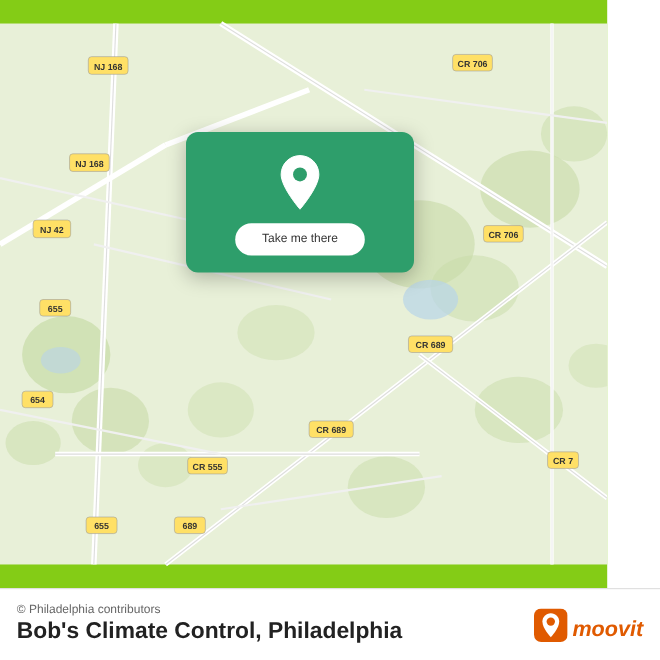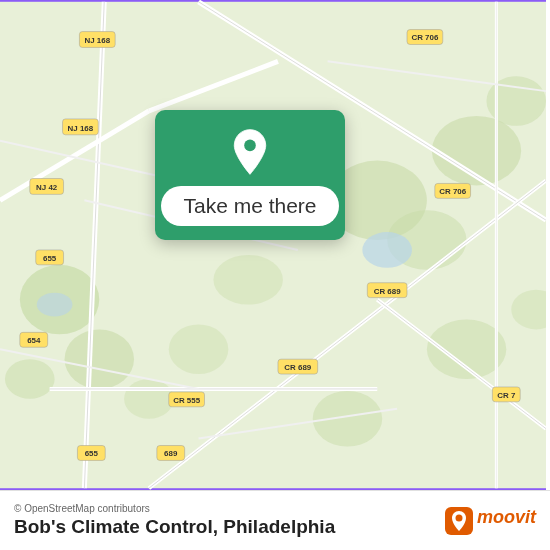--- a/index.html
+++ b/index.html
@@ -6,25 +6,25 @@
     body {
       width: 550px;
       height: 550px;
       overflow: hidden;
       font-family: Arial, sans-serif;
       position: relative;
     }
 
     
     #map-container {
-      width: 546px;
+      width: 506px;
       height: 490px;
       position: relative;
       overflow: hidden;
-      background-color: #8b5cf6;
+      background-color: #84cc16;
     }
 
     
     #map-svg {
       width: 100%;
       height: 100%;
     }
 
     
     #popup-card {
@@ -46,21 +46,21 @@
       height: 48px;
       margin-bottom: 10px;
     }
 
     #take-me-there-btn {
       background: white;
       color: #333;
       border: none;
       border-radius: 20px;
       padding: 8px 22px;
-      font-size: 21px;
+      font-size: 10px;
       font-weight: 500;
       cursor: pointer;
       white-space: nowrap;
     }
 
     
     #bottom-bar {
       width: 550px;
       height: 60px;
       background: white;
@@ -83,21 +83,21 @@
     }
 
     #location-name {
       font-size: 19px;
       font-weight: 600;
       color: #222;
     }
 
     #moovit-logo {
       display: flex;
-      align-items: flex-start;
+      align-items: flex-end;
       gap: 4px;
     }
 
     #moovit-icon {
       width: 28px;
       height: 28px;
     }
 
     #moovit-text {
       font-size: 18px;
@@ -205,21 +205,21 @@
     <svg id="location-pin-icon" viewBox="0 0 48 58" xmlns="http://www.w3.org/2000/svg">
       <path d="M24 2C13.5 2 5 10.5 5 21C5 34 24 56 24 56C24 56 43 34 43 21C43 10.5 34.5 2 24 2Z" fill="white" stroke="white" stroke-width="1"></path>
       <circle cx="24" cy="21" r="7" fill="#2e9e6b"></circle>
     </svg>
     <button id="take-me-there-btn">Take me there</button>
   </div>
 </div>
 
 <div id="bottom-bar">
   <div id="bottom-info">
-    <span id="attribution">© OpenStreetMap contributors</span>
+    <span id="attribution">© Philadelphia contributors</span>
     <span id="location-name">Bob's Climate Control, Philadelphia</span>
   </div>
   <div id="moovit-logo">
 
     <svg id="moovit-icon" viewBox="0 0 28 28" xmlns="http://www.w3.org/2000/svg">
       <rect width="28" height="28" rx="6" fill="#e05a00"></rect>
       <path d="M14 4C10 4 7 7 7 11C7 17 14 24 14 24C14 24 21 17 21 11C21 7 18 4 14 4Z" fill="white"></path>
       <circle cx="14" cy="11" r="3.5" fill="#e05a00"></circle>
     </svg>
     <span id="moovit-text">moovit</span>

